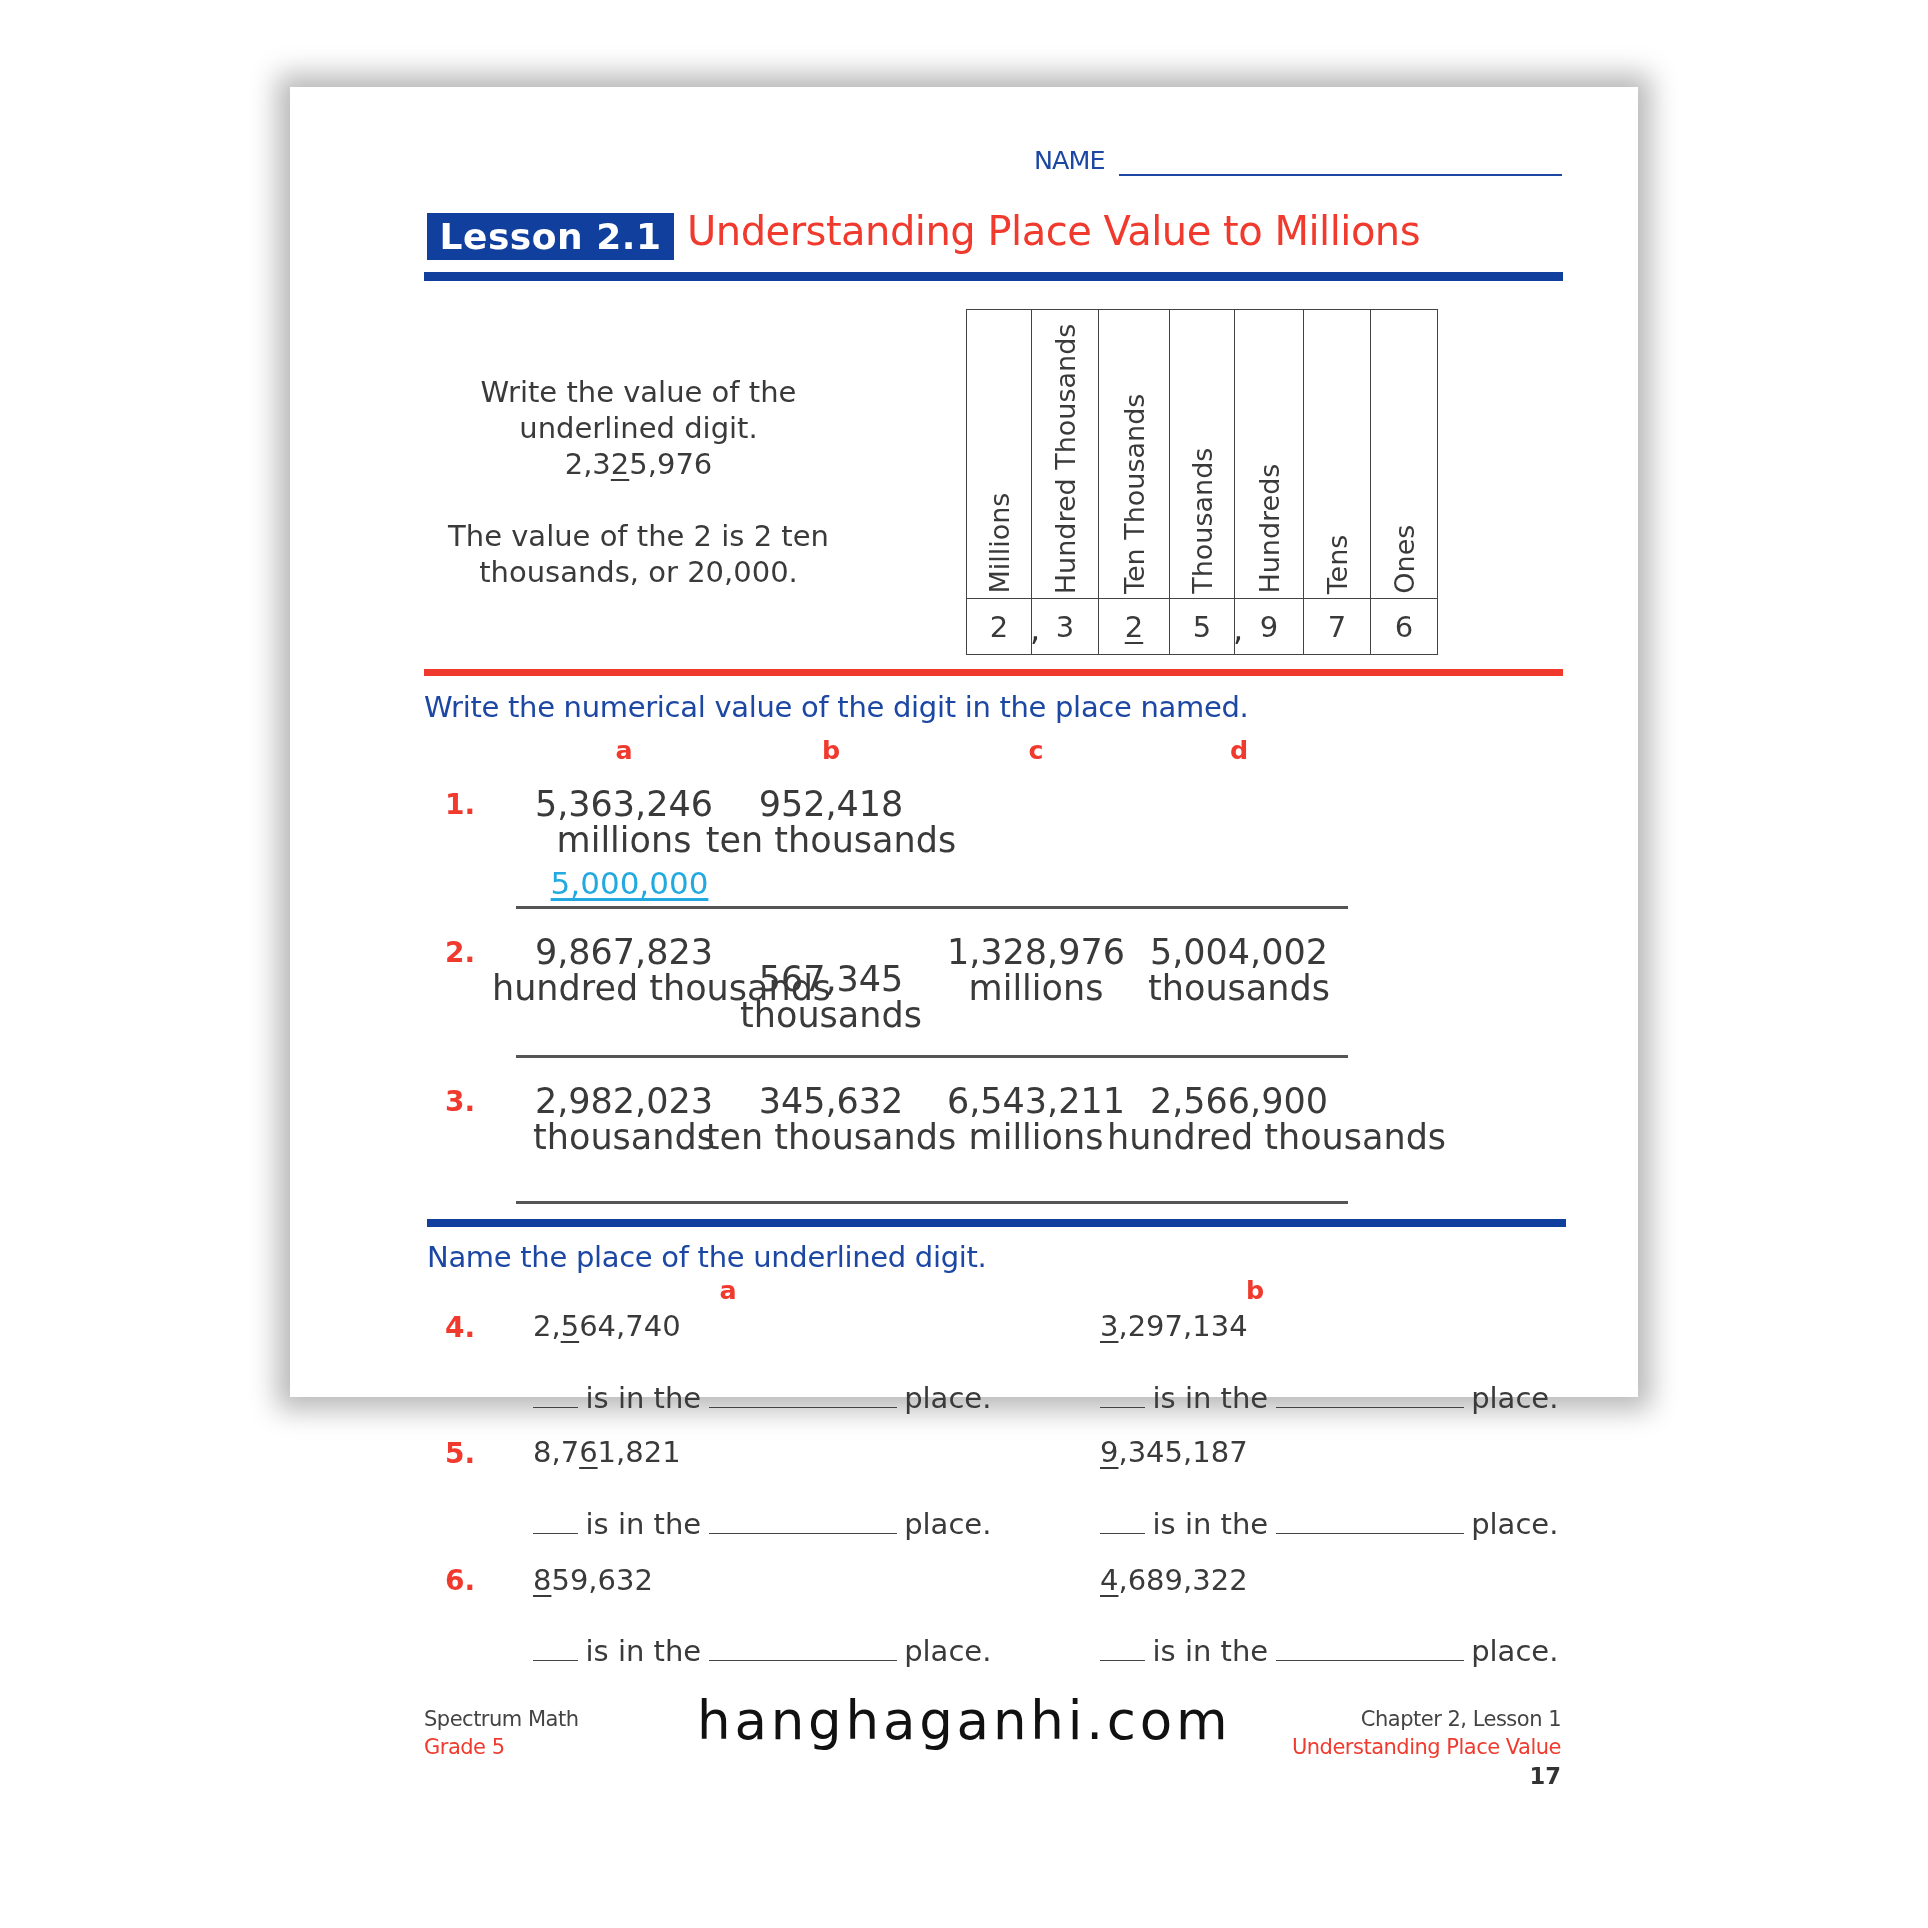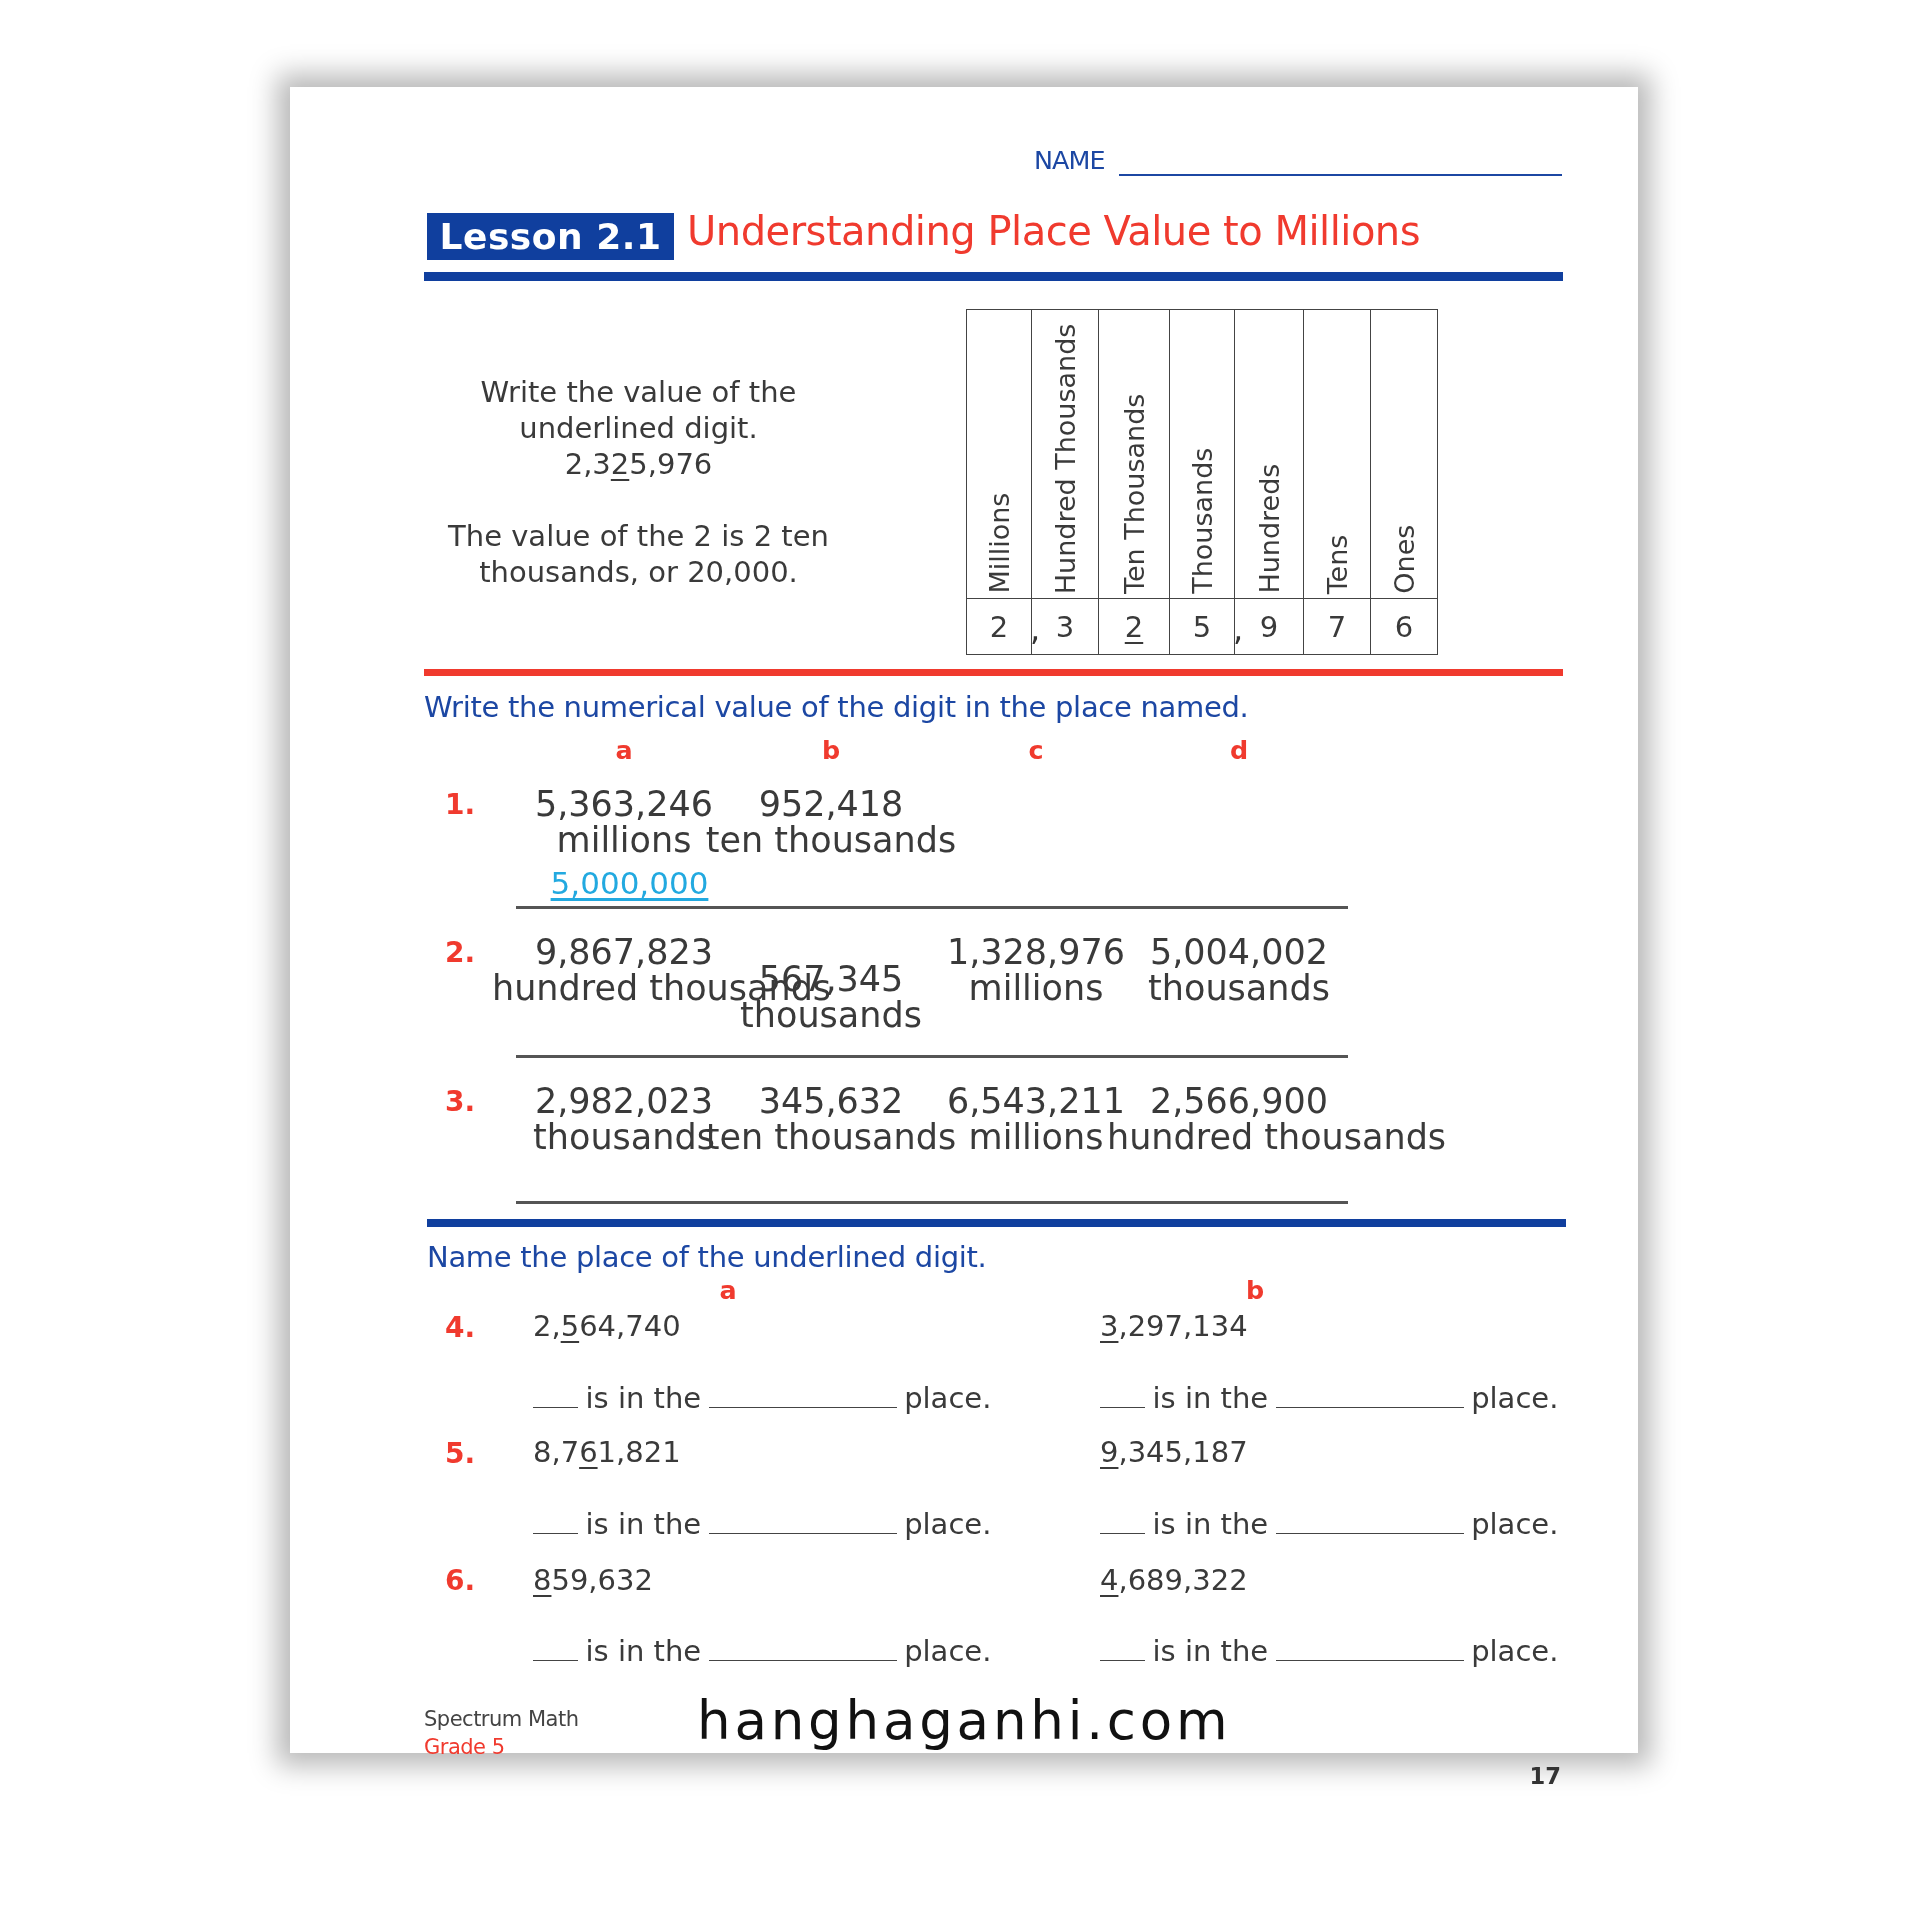--- a/index.html
+++ b/index.html
@@ -3,21 +3,21 @@
 <meta charset="utf-8">
 <style>
   html, body { margin: 0; padding: 0; }
   body {
     width: 1928px; height: 1928px; background: #ffffff;
     position: relative; overflow: hidden;
     font-family: "DejaVu Sans", sans-serif;
     color: #3a3a3a;
   }
   .page {
-    position: absolute; left: 290px; top: 87px; width: 1348px; height: 1666px;
+    position: absolute; left: 290px; top: 87px; width: 1348px; height: 1310px;
     background: #ffffff;
     box-shadow: 0 0 26px 13px rgba(0,0,0,0.28);
   }
   .abs { position: absolute; }
   .red { color: #f03a2e; }
 
   
   .name-label { left: 744px; top: 58px; font-size: 25.4px; letter-spacing: -0.9px; color: #1c47a3; }
   .name-line { left: 829px; top: 87px; width: 443px; height: 1.9px; background: #1c47a3; }
   .lesson-badge {
@@ -118,20 +118,24 @@
   <div class="abs rule-blue" style="top:1132px; left:137px; height:7.5px;"></div>
 
   <div class="abs section-instr" style="top:1153px; left:137px;">Name the place of the underlined digit.</div>
   <div id="section2"></div>
 
   <div class="abs footer-left">
     <div style="color:#444;">Spectrum Math</div>
     <div class="red">Grade 5</div>
   </div>
   <div class="abs watermark">hanghaganhi.com</div>
+  <div class="abs footer-right">
+    <div style="color:#444;">Chapter 2, Lesson 1</div>
+    <div class="red">Understanding Place Value</div>
+  </div>
   <div class="abs page-num">17</div>
 <div class="abs col-letter" style="left: 315px; top: 648px;">a</div>
     <div class="abs col-letter" style="left: 522px; top: 648px;">b</div>
     <div class="abs col-letter" style="left: 727px; top: 648px;">c</div>
     <div class="abs col-letter" style="left: 930px; top: 648px;">d</div>
     <div class="abs row-num" style="left: 155px; top: 701px;">1.</div>
     <div class="abs problem" style="left: 202px; top: 699px;">
       <div>5,363,246</div>
       <div>millions</div>
     </div>

